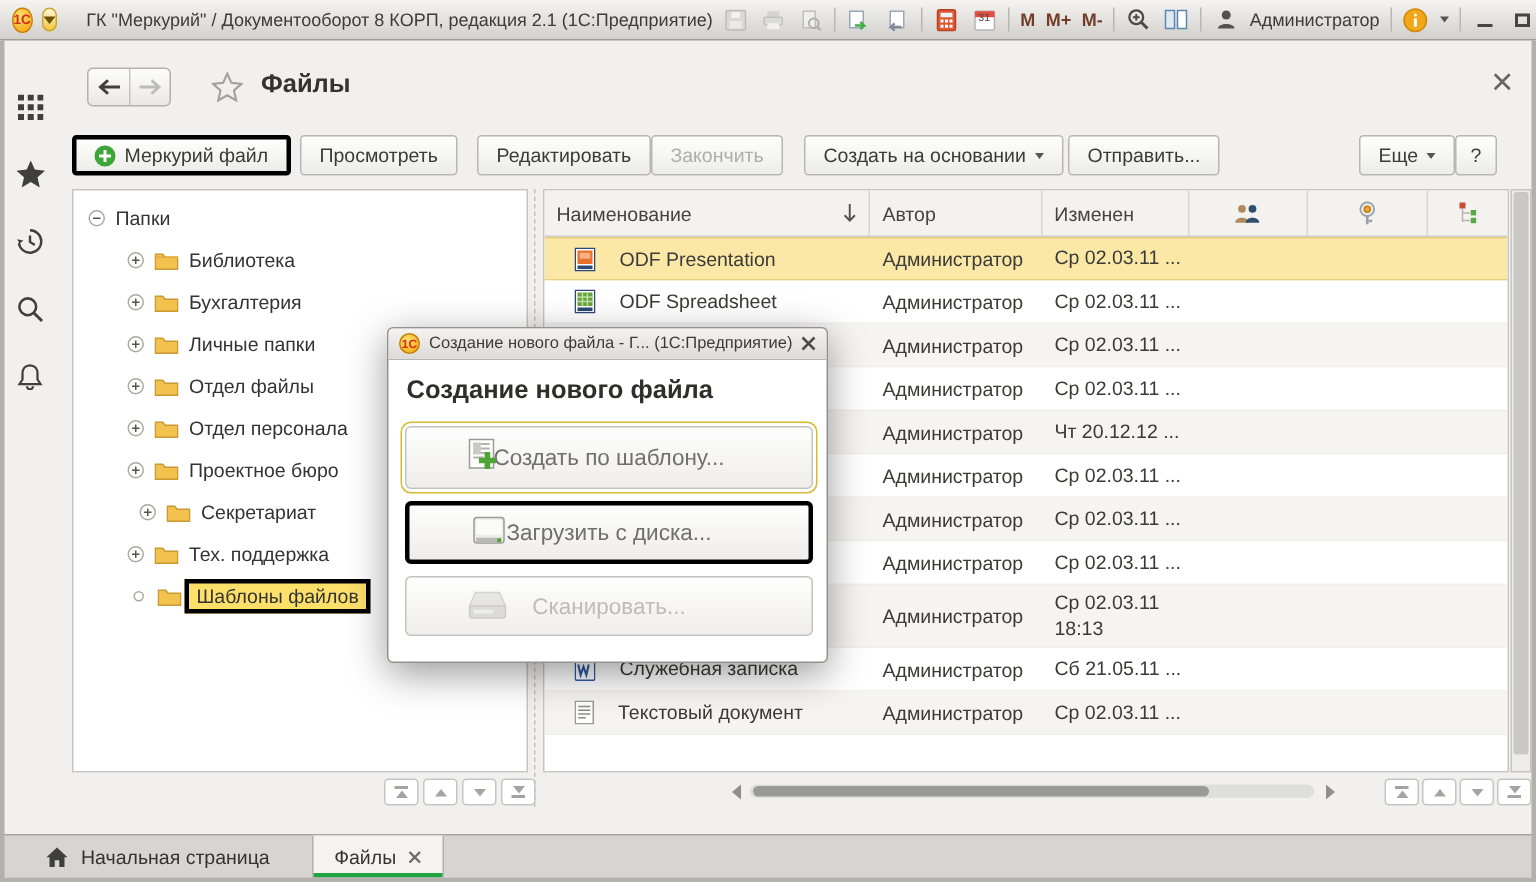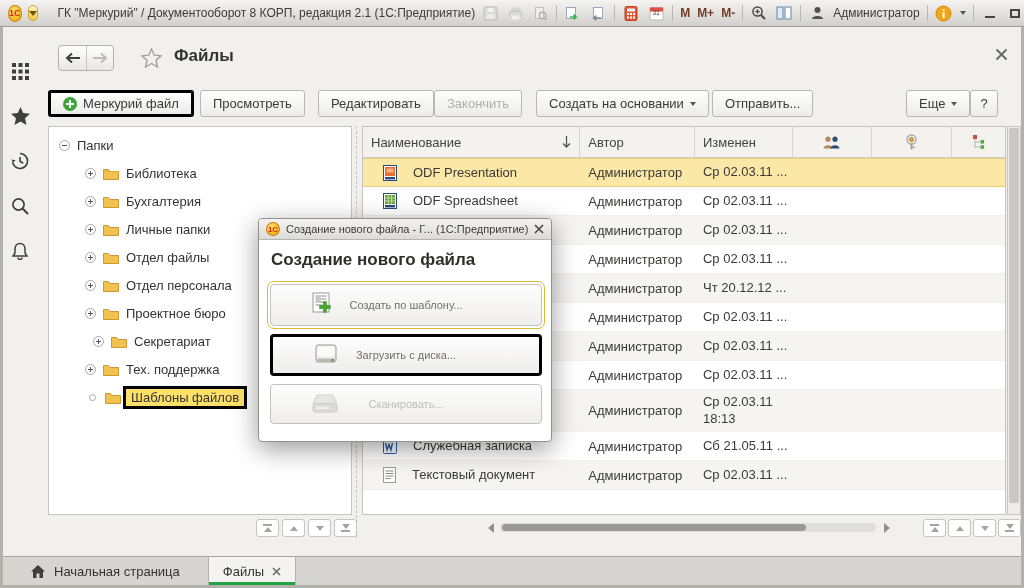--- a/index.html
+++ b/index.html
@@ -73,21 +73,21 @@
   .tri-u{width:0;height:0;border-left:4px solid transparent;border-right:4px solid transparent;border-bottom:5px solid #a5a4a1}
   .tri-d{width:0;height:0;border-left:4px solid transparent;border-right:4px solid transparent;border-top:5px solid #a5a4a1}
   .bar{width:9px;height:2px;background:#a5a4a1}
   .tri-l{width:0;height:0;border-top:5px solid transparent;border-bottom:5px solid transparent;border-right:6px solid #8f8f8d}
   .tri-r{width:0;height:0;border-top:5px solid transparent;border-bottom:5px solid transparent;border-left:6px solid #8f8f8d}
 
   
   .dialog{left:258px;top:218px;width:294px;height:224px;background:#fff;border:1px solid #94928e;border-radius:4px;box-shadow:0 7px 26px rgba(0,0,0,.40);z-index:50}
   .dtitle{height:21px;background:linear-gradient(#f4f3f1,#dddbd7);border-bottom:1px solid #b5b4b0;border-radius:4px 4px 0 0;display:flex;align-items:center;gap:6px;padding:0 7px;font-size:11px;color:#3b3b39}
   .dhead{font-size:17px;font-weight:600;color:#2e2e2c;position:absolute;left:12px;top:31px}
-  .dbtn{position:absolute;left:11px;width:272px;border:1px solid #c2c1be;border-radius:4px;background:linear-gradient(#fefefe,#eeedeb);color:#6f6f6d;font-size:11px;display:flex;align-items:center;justify-content:center}
+  .dbtn{position:absolute;left:11px;width:272px;border:1px solid #c2c1be;border-radius:4px;background:linear-gradient(#fefefe,#eeedeb);color:#6f6f6d;font-size:15px;display:flex;align-items:center;justify-content:center}
   .dbtn .dico{position:absolute;left:40px;top:50%;transform:translateY(-50%)}
   .focus-ring{outline:1px solid #d8b92f;outline-offset:2px}
   .dbtn.dis{color:#bdbcba}
   .dbtn.dis .dico{opacity:.5}
 
   
   .tabbar{left:0;top:556px;width:1024px;height:29px;background:#d7d5d1;border-top:1px solid #a9a7a2;display:flex;align-items:stretch}
   .tab{display:flex;align-items:center;gap:8px;font-size:13px;color:#333;padding:0 14px}
   .tab.active{background:#f4f3f1;border-left:1px solid #b3b1ad;border-right:1px solid #b3b1ad;position:relative}
   .tab.active::after{content:"";position:absolute;left:0;right:0;bottom:0;height:3px;background:#21a342}

